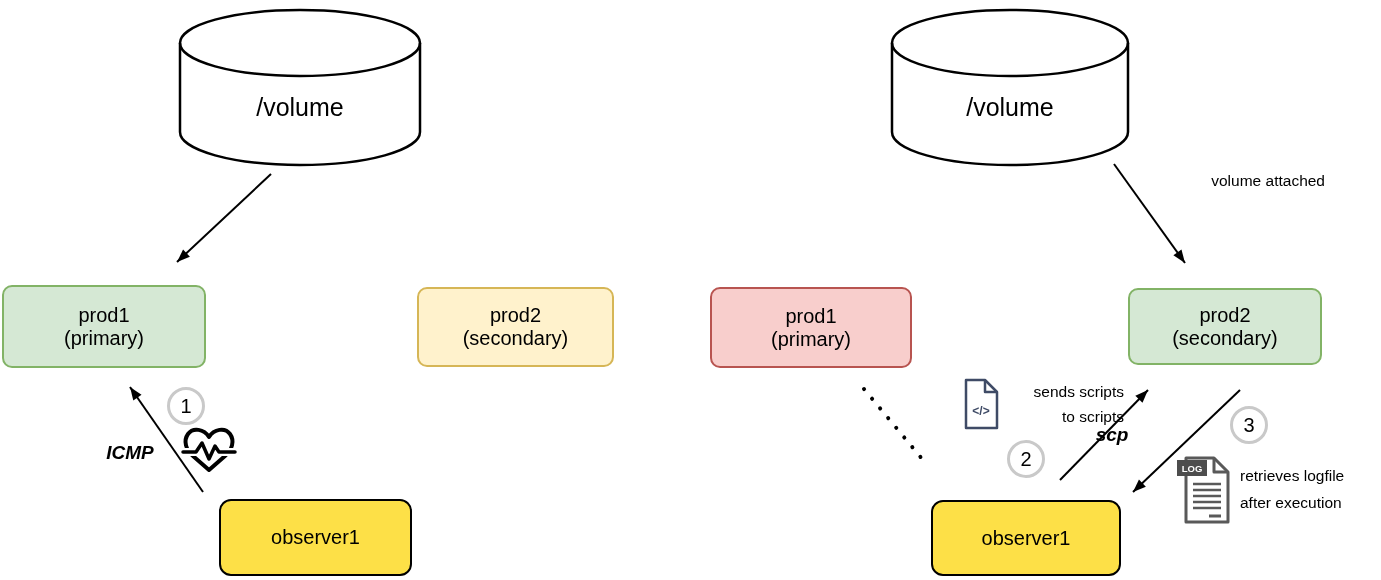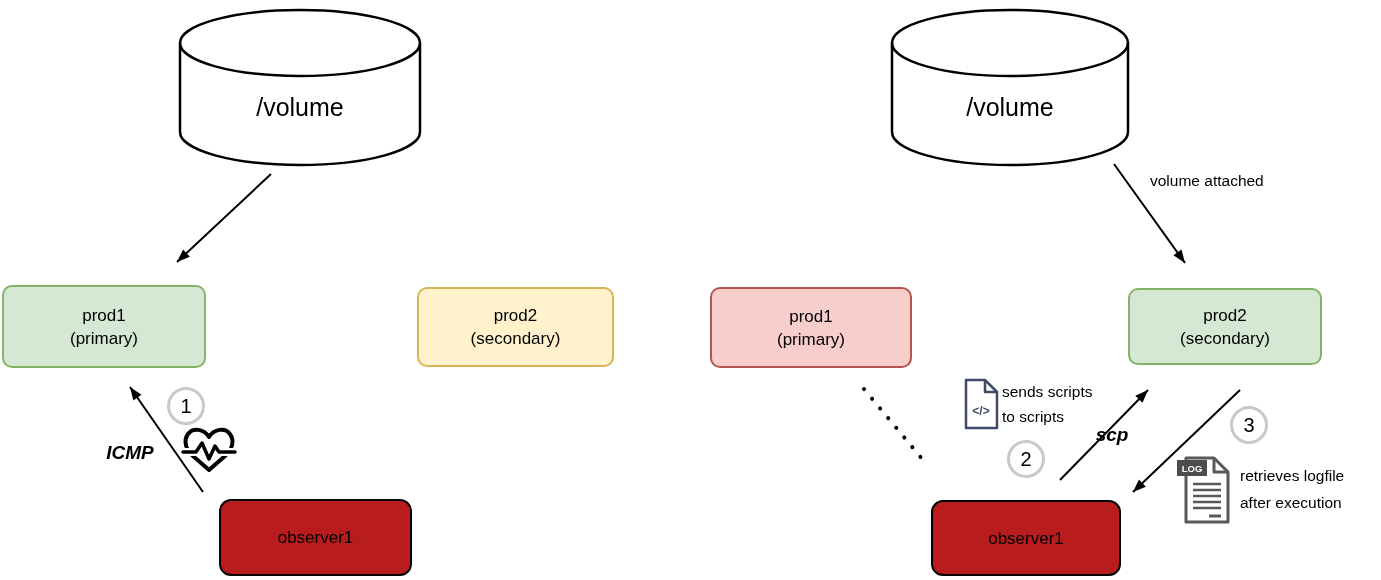--- a/index.html
+++ b/index.html
@@ -10,31 +10,31 @@
     font-family:"Liberation Sans",sans-serif;
     color:#000;
     overflow:hidden;
   }
   .shapes{position:absolute;inset:0;z-index:5;pointer-events:none;}
   .node{
     position:absolute;
     box-sizing:border-box;
     display:flex;flex-direction:column;align-items:center;justify-content:center;
     border-radius:10px;
-    font-size:17px;line-height:23px;
+    font-size:20px;line-height:23px;
     text-align:center;
     z-index:1;
   }
   .node.green{background:#d5e8d4;border:2px solid #82b366;}
   .node.yellow{background:#fff2cc;border:2px solid #d6b656;}
   .node.red{background:#f8cecc;border:2px solid #b85450;}
-  .node.plain{background:#b91c1c;border:2px solid #000000;border-radius:12px;}
+  .node.plain{background:#fde047;border:2px solid #000000;border-radius:12px;}
   .lbl{position:absolute;z-index:10;}
   .cyl-label{width:200px;text-align:center;font-size:25px;}
-  .note{font-size:15.5px;text-align:left;line-height:25px;}
+  .note{font-size:15.5px;text-align:right;line-height:25px;}
   .note span{display:block;}
   .note.left-align{text-align:left;line-height:27px;}
   .proto{font-size:19px;font-weight:bold;font-style:italic;text-align:center;width:70px;}
   .badge{
     position:absolute;z-index:10;
     width:38px;height:38px;border-radius:50%;
     background:#ffffff;border:3px solid #c9c9c9;
     display:flex;align-items:center;justify-content:center;
     font-size:20px;box-sizing:border-box;
   }

